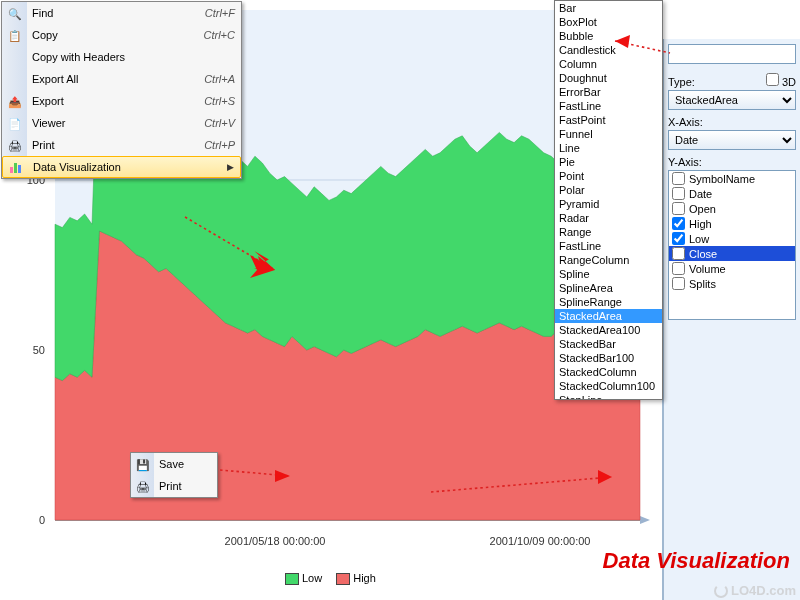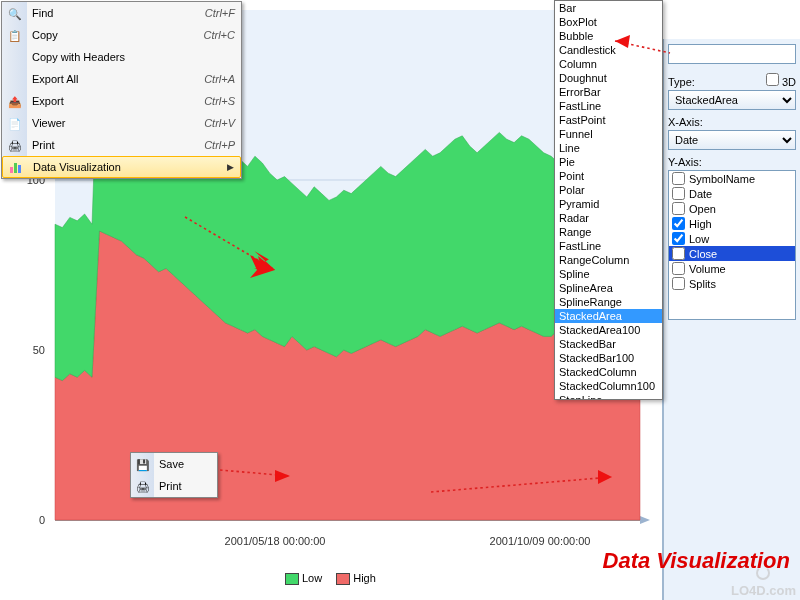--- a/index.html
+++ b/index.html
@@ -39,21 +39,21 @@
 .axis-text { font-size: 11px; fill: #333; }
 
 .legend { position: absolute; left: 285px; top: 572px; display: flex; gap: 14px; font-size: 11px; }
 .legend .sw { display: inline-block; width: 14px; height: 12px; border: 1px solid #444; vertical-align: middle; margin-right: 3px; }
 
 .red-arrow { position: absolute; pointer-events: none; }
 .dotted { stroke: #d22; stroke-width: 1.6; stroke-dasharray: 2.5 3; fill: none; }
 .arrowhead { fill: #e11; }
 
 .watermark { position: absolute; right: 10px; bottom: 26px; font-size: 22px; font-style: italic; font-weight: 700; color: #d00; font-family: "Trebuchet MS", sans-serif; }
-.lo4d { position: absolute; right: 4px; bottom: 2px; color: rgba(200,200,200,0.7); font-size: 13px; font-weight: 600; display: flex; align-items: center; gap: 3px; flex-direction: column; }
+.lo4d { position: absolute; right: 4px; bottom: 2px; color: rgba(200,200,200,0.7); font-size: 13px; font-weight: 600; display: flex; align-items: center; gap: 3px; }
 .lo4d .spin { width: 14px; height: 14px; border: 2px solid rgba(200,200,200,0.7); border-top-color: transparent; border-radius: 50%; }
 
 
 .glyph { font-size: 13px; line-height: 1; }
 .find-ic::before { content: "🔍"; font-size: 11px;}
 .copy-ic::before { content: "📋"; font-size: 11px;}
 .export-ic::before { content: "📤"; font-size: 11px;}
 .viewer-ic::before { content: "📄"; font-size: 11px;}
 .print-ic::before { content: "🖨"; font-size: 11px;}
 .save-ic::before { content: "💾"; font-size: 11px;}

